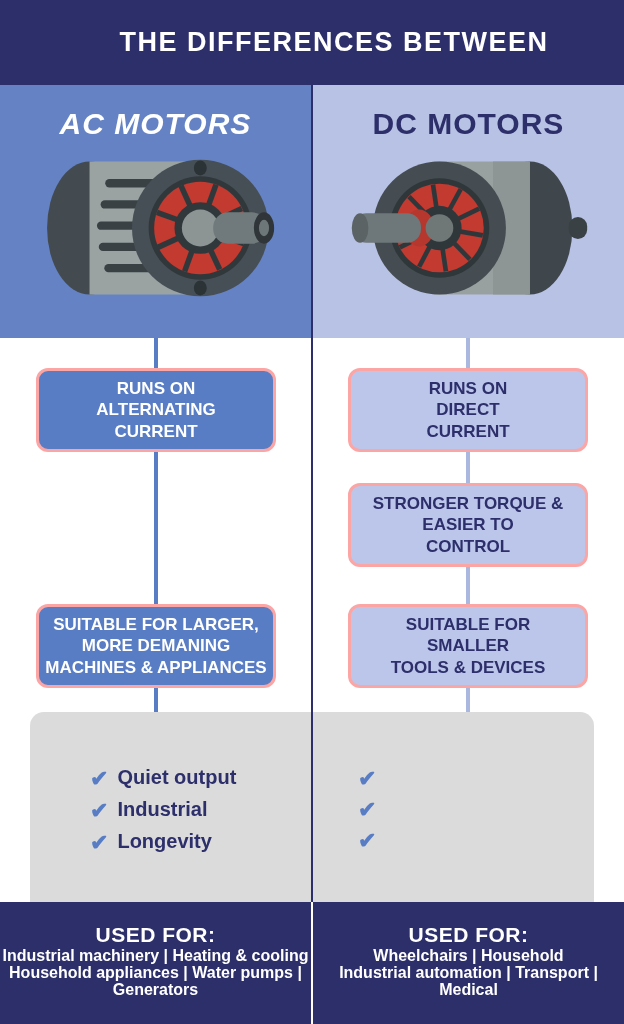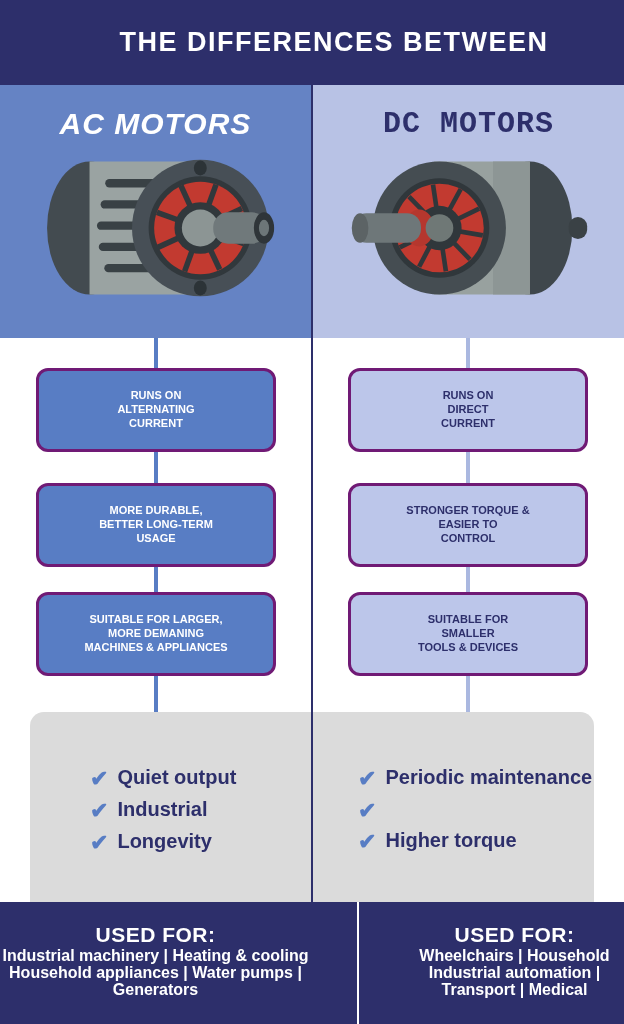--- a/index.html
+++ b/index.html
@@ -11,48 +11,48 @@
   .header-title{color:#ffffff;font-size:27px;font-weight:bold;letter-spacing:1.5px;}
 
   
   .band{height:253px;display:flex;}
   .band-col{width:311px;display:flex;flex-direction:column;align-items:center;}
   .band-col.ac{background:#6583c4;}
   .band-col.dc{background:#b8c2e5;flex:1;}
   .v-divider{width:2px;background:#2d2f6b;}
   .col-title{margin-top:22px;font-size:30px;font-weight:bold;letter-spacing:1px;}
   .band-col.ac .col-title{color:#ffffff;font-style:italic;}
-  .band-col.dc .col-title{color:#2d2f6b;font-family:Liberation Mono, monospace;}
+  .band-col.dc .col-title{color:#2d2f6b;}
   .motor{margin-top:8px;width:240px;height:158px;}
 
   
   .middle{height:374px;position:relative;background:#ffffff;}
   .connector{position:absolute;top:0;bottom:0;width:4px;}
   .connector.ac{left:154px;background:#587dc4;}
   .connector.dc{left:466px;background:#aab8e0;}
   .middle-divider{position:absolute;top:0;bottom:0;left:311px;width:2px;background:#2d2f6b;}
-  .fact-box{position:absolute;width:240px;height:84px;box-sizing:border-box;border:3px solid #701a75;
+  .fact-box{position:absolute;width:240px;height:84px;box-sizing:border-box;border:3px solid #fca5a5;
             border-radius:12px;display:flex;align-items:center;justify-content:center;text-align:center;
-            font-weight:bold;font-size:11px;line-height:1.25;white-space:pre-line;z-index:2;}
+            font-weight:bold;font-size:17px;line-height:1.25;white-space:pre-line;z-index:2;}
   .fact-box.ac{left:36px;background:#587dc4;color:#ffffff;}
   .fact-box.dc{left:348px;background:#bcc6ea;color:#2d2f6b;}
-  .row1{top:30px;} .row2{top:145px;} .row3{top:254px;}
+  .row1{top:30px;} .row2{top:145px;} .row3{top:266px;}
 
   
   .benefits{height:190px;position:relative;}
   .gray-panel{position:absolute;left:30px;right:30px;top:0;bottom:0;background:#dbdbdb;border-radius:14px 14px 0 0;}
   .benefits .middle-divider{z-index:2;}
   .benefit-list{position:absolute;top:54px;width:312px;z-index:3;}
   .benefit-list.ac{left:0;padding-left:90px;box-sizing:border-box;}
   .benefit-list.dc{left:312px;padding-left:46px;box-sizing:border-box;}
   .benefit-item{display:flex;align-items:baseline;gap:9px;margin-bottom:9px;font-size:20px;font-weight:bold;color:#2d2f6b;}
   .check{color:#587dc4;font-size:22px;line-height:1;transform:translateY(2px);}
 
   
-  .footer{flex:1;background:#2d2f6b;display:flex;gap:46px;}
+  .footer{flex:1;background:#2d2f6b;display:flex;}
   .footer-col{width:311px;color:#ffffff;text-align:center;box-sizing:border-box;padding-top:21px;}
   .footer-col.dc{flex:1;width:auto;}
   .footer-divider{width:2px;background:#ffffff;}
   .usedfor{font-size:21px;font-weight:bold;letter-spacing:0.5px;}
   .usedfor-items{font-size:16px;font-weight:bold;line-height:17px;white-space:pre-line;}
 </style>
 </head>
 <body>
 
 <div class="poster">
@@ -127,23 +127,20 @@
   </div>
 
   <div class="middle">
     <div class="connector ac"></div>
     <div class="connector dc"></div>
     <div class="middle-divider"></div>
 
     <div class="fact-box ac row1">RUNS ON
 ALTERNATING
 CURRENT</div>
-    <div class="fact-box ac row2">MORE DURABLE,
-BETTER LONG-TERM
-USAGE</div>
     <div class="fact-box ac row3">SUITABLE FOR LARGER,
 MORE DEMANING
 MACHINES &amp; APPLIANCES</div>
 
     <div class="fact-box dc row1">RUNS ON
 DIRECT
 CURRENT</div>
     <div class="fact-box dc row3">SUITABLE FOR
 SMALLER
 TOOLS &amp; DEVICES</div>
@@ -167,28 +164,26 @@
       </div>
       <div class="benefit-item">
         <span class="check">✔</span>
         <span>Longevity</span>
       </div>
     </div>
 
     <div class="benefit-list dc">
       <div class="benefit-item">
         <span class="check">✔</span>
-        <span>Periodic maintenance</span>
-      </div>
-      <div class="benefit-item">
-        <span class="check">✔</span>
-      </div>
-      <div class="benefit-item">
-        <span class="check">✔</span>
-        <span>Higher torque</span>
+      </div>
+      <div class="benefit-item">
+        <span class="check">✔</span>
+      </div>
+      <div class="benefit-item">
+        <span class="check">✔</span>
       </div>
     </div>
   </div>
 
   <div class="footer">
     <div class="footer-col ac">
       <div class="usedfor">USED FOR:</div>
       <div class="usedfor-items">Industrial machinery | Heating &amp; cooling
 Household appliances | Water pumps | Generators</div>
     </div>

